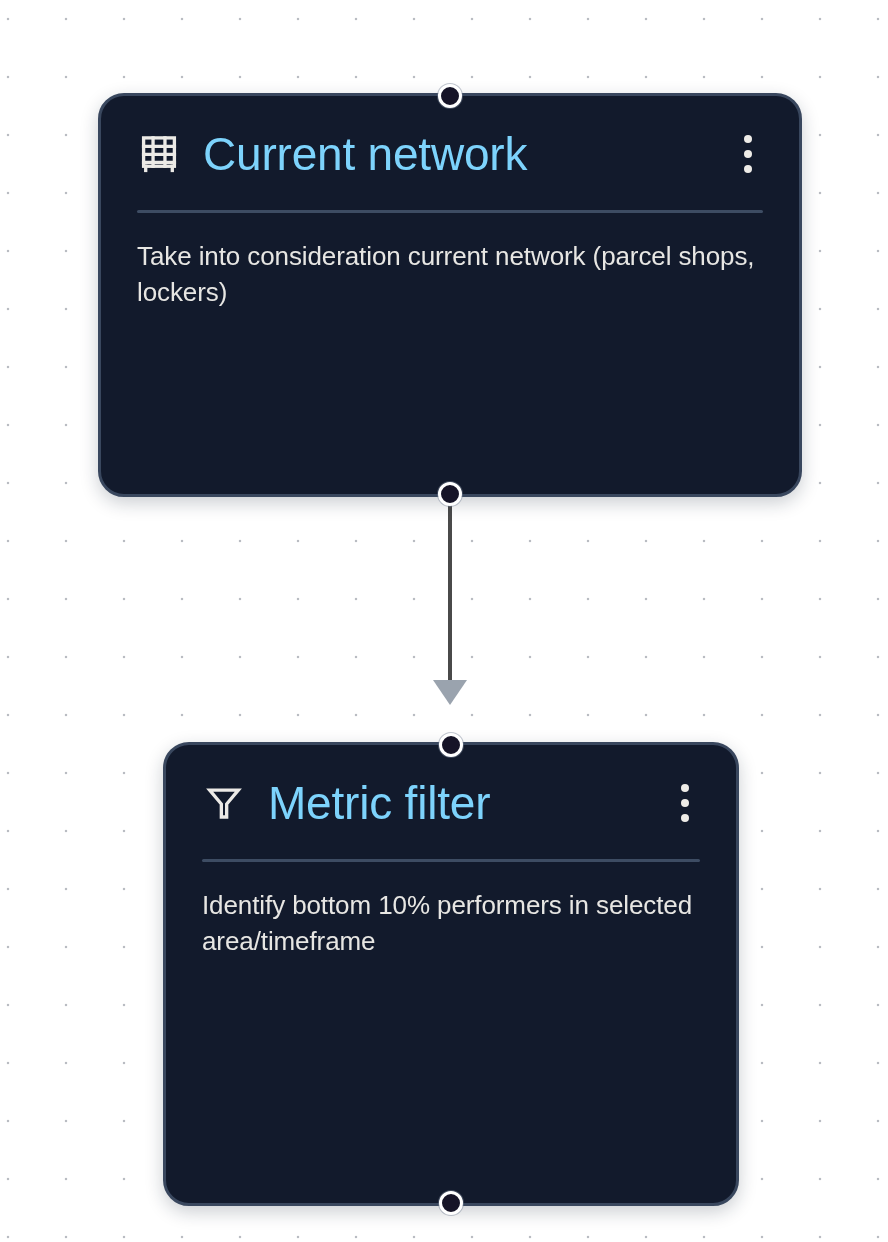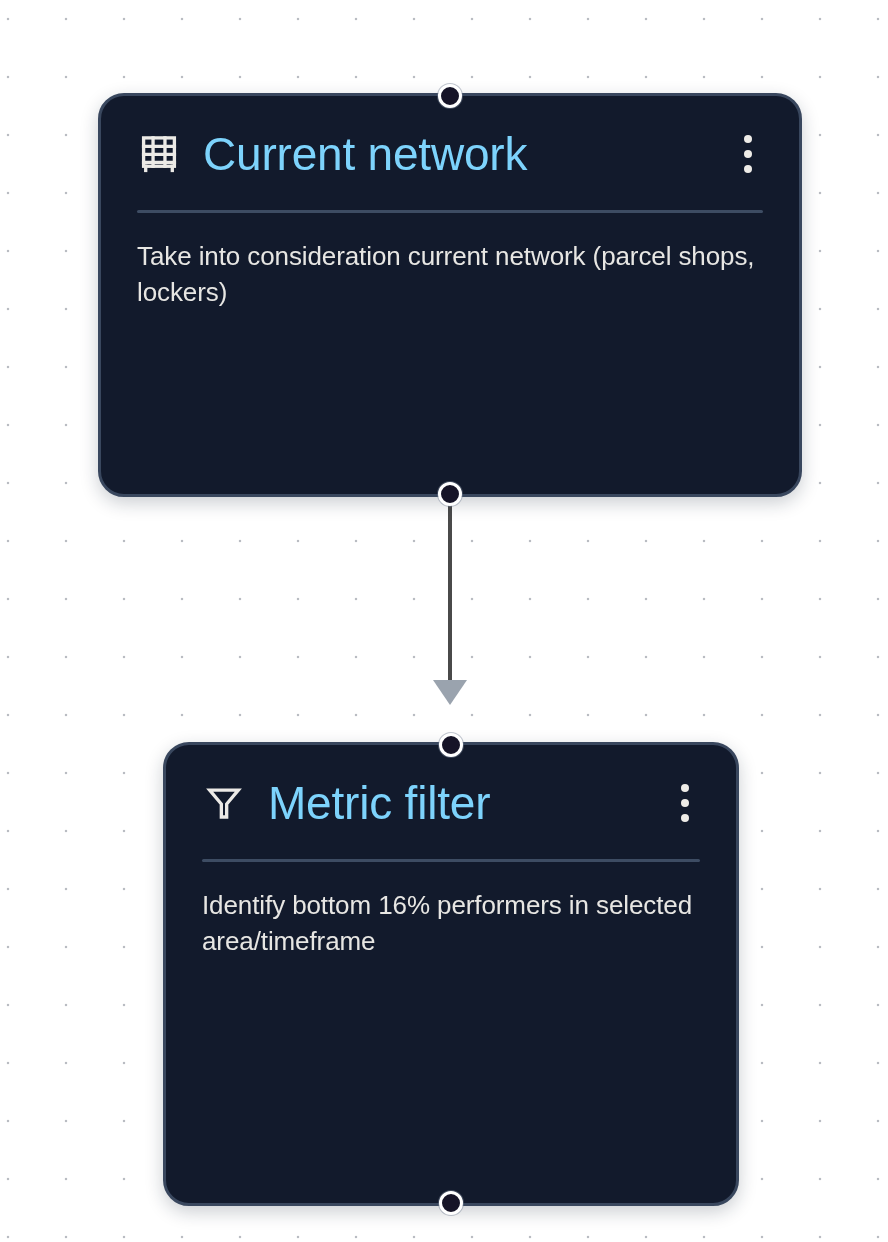--- a/index.html
+++ b/index.html
@@ -170,19 +170,19 @@
           </svg>
         </span>
         <span class="node-title">Metric filter</span>
         <span class="node-menu">
           <i></i>
           <i></i>
           <i></i>
         </span>
       </div>
       <div class="node-divider"></div>
-      <div class="node-body">Identify bottom 16% performers in selected area/timeframe</div>
+      <div class="node-body">Identify bottom 10% performers in selected area/timeframe</div>
     </div>
     <span class="handle" style="left:50%; top:0; transform:translate(-50%,-50%);"></span>
     <span class="handle" style="left:50%; top:100%; transform:translate(-50%,-50%);"></span>
   </div>
 
 </div>
 
 </body></html>

